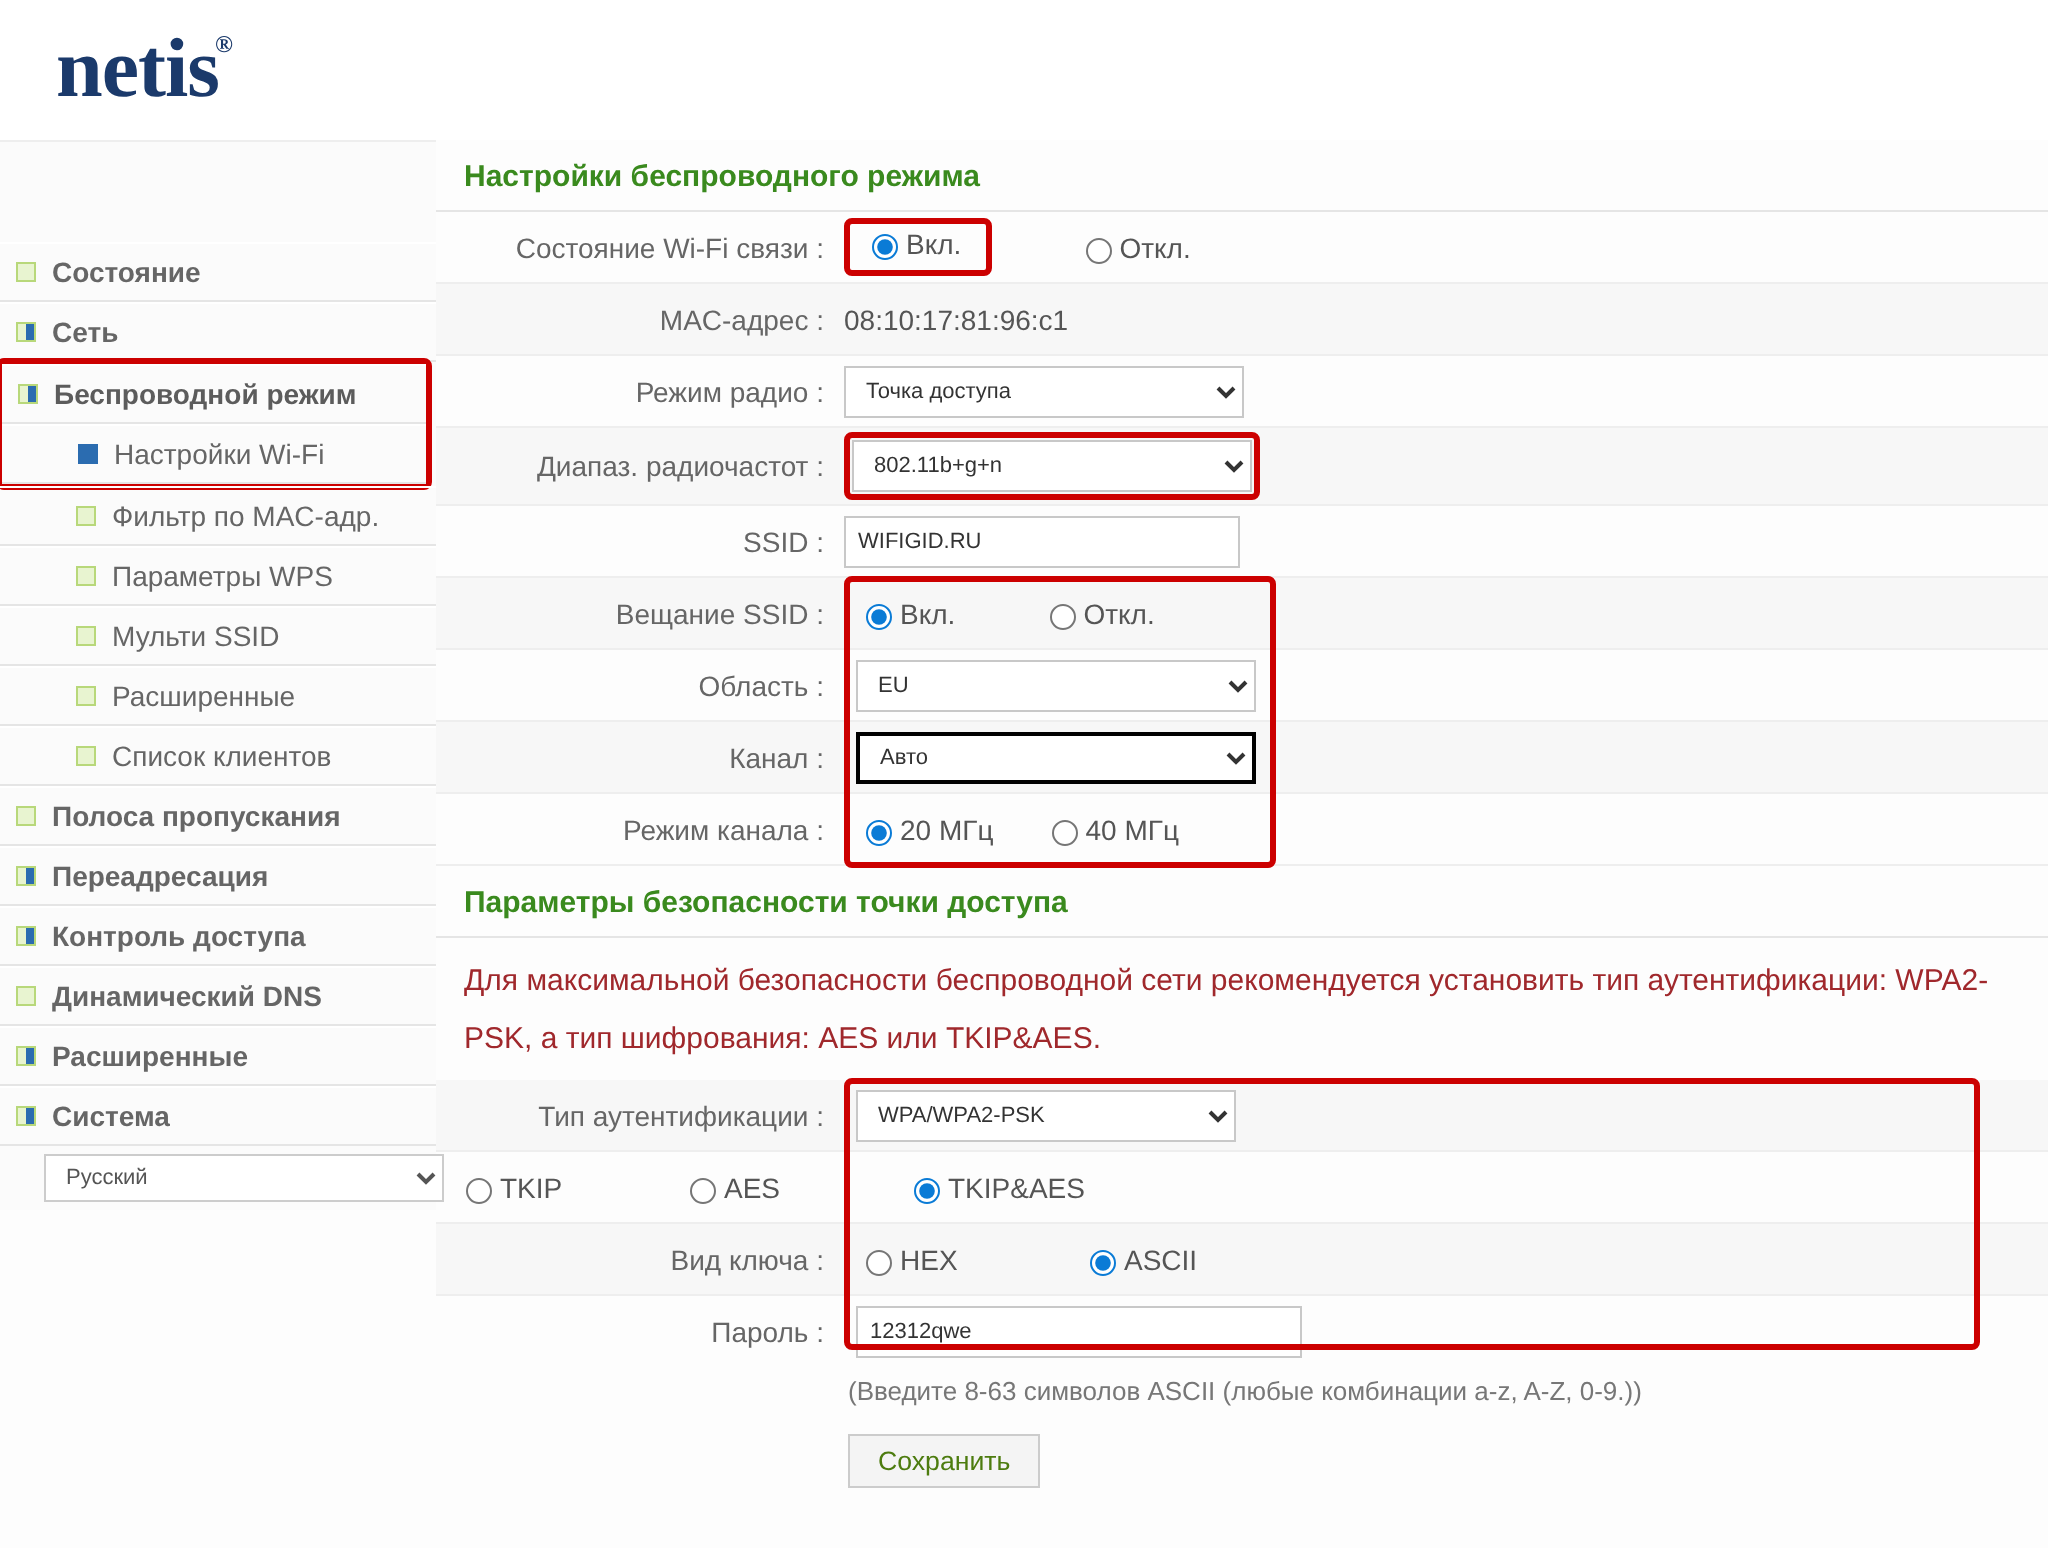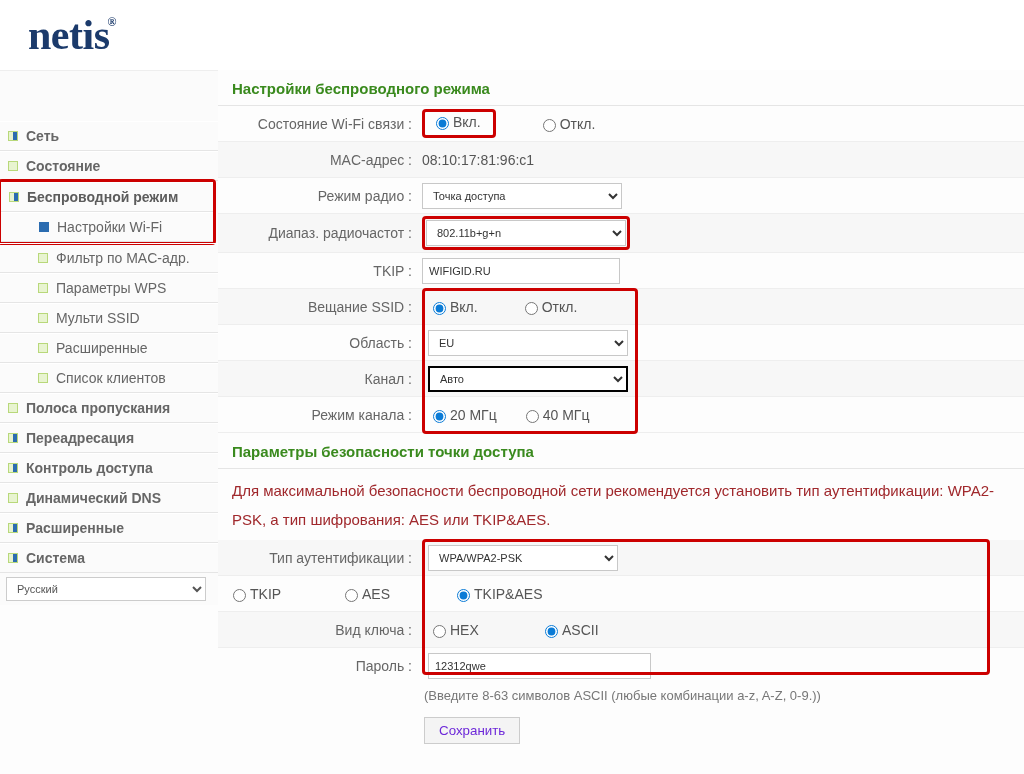--- a/index.html
+++ b/index.html
@@ -75,21 +75,21 @@
     background:#2b6cb0;
     display:inline-block;
     margin-right:8px;
   }
   .nav-icon-half {
     width:10px;height:10px;
     display:inline-block;margin-right:8px;
     background:linear-gradient(90deg,#e8f4d0 50%,#2b6cb0 50%);
     border:1px solid #b8d87a;
   }
-  .lang-select-wrap { padding: 4px 6px; }
+  .lang-select-wrap { padding: 4px 22px; }
   .lang-select {
     width: 200px; height: 24px; color:#555;
     background:#fff;border:1px solid #ccc;
   }
   .content {
     flex: 1;
     padding: 0 0 20px 0;
   }
   .section-title {
     color:#3a8a1e;
@@ -140,40 +140,40 @@
     font-size:15px;
     line-height:1.9;
     padding:8px 14px 6px 14px;
   }
   .btn-save {
     margin-left:206px;
     margin-top:8px;
     padding:5px 14px;
     background:#f4f4f4;
     border:1px solid #ccc;
-    color:#6d28d9;
+    color:#4d7c0f;
     cursor:pointer;
   }
 </style>
 </head>
 <body>
 
 <div class="header">
   <span class="logo"><span>netis</span><sup>®</sup></span>
 </div>
 
 <div class="layout">
   <div class="sidebar">
     <div class="nav-item">
+        <span class="nav-icon"></span>
+        <span>Состояние</span>
+      </div>
+    <div class="nav-item">
         <span class="nav-icon-half"></span>
         <span>Сеть</span>
-      </div>
-    <div class="nav-item">
-        <span class="nav-icon"></span>
-        <span>Состояние</span>
       </div>
 
     <div style="border:3px solid #c00;border-radius:4px;margin:-2px 2px -2px -2px;">
       <div class="nav-item-active">
           <span class="nav-icon-half"></span>
           <span>Беспроводной режим</span>
         </div>
       <div class="nav-sub-active">
           <span class="nav-icon-blue"></span>
           <span>Настройки Wi-Fi</span>
@@ -267,21 +267,21 @@
     </div>
 
     <div class="form-row alt">
       <div class="form-label">Диапаз. радиочастот :</div>
       <div class="form-field">
           <span class="red-box-lg"><select><option>802.11b+g+n</option></select></span>
         </div>
     </div>
 
     <div class="form-row">
-      <div class="form-label">TKIP :</div>
+      <div class="form-label">SSID :</div>
       <div class="form-field">
           <input type="text" value="WIFIGID.RU" style="">
         </div>
     </div>
 
     
     <div style="position:relative;">
       <div style="position:absolute;left:204px;top:-1px;width:216px;height:146px;border:3px solid #c00;border-radius:4px;pointer-events:none;"></div>
 
       <div class="form-row alt">

